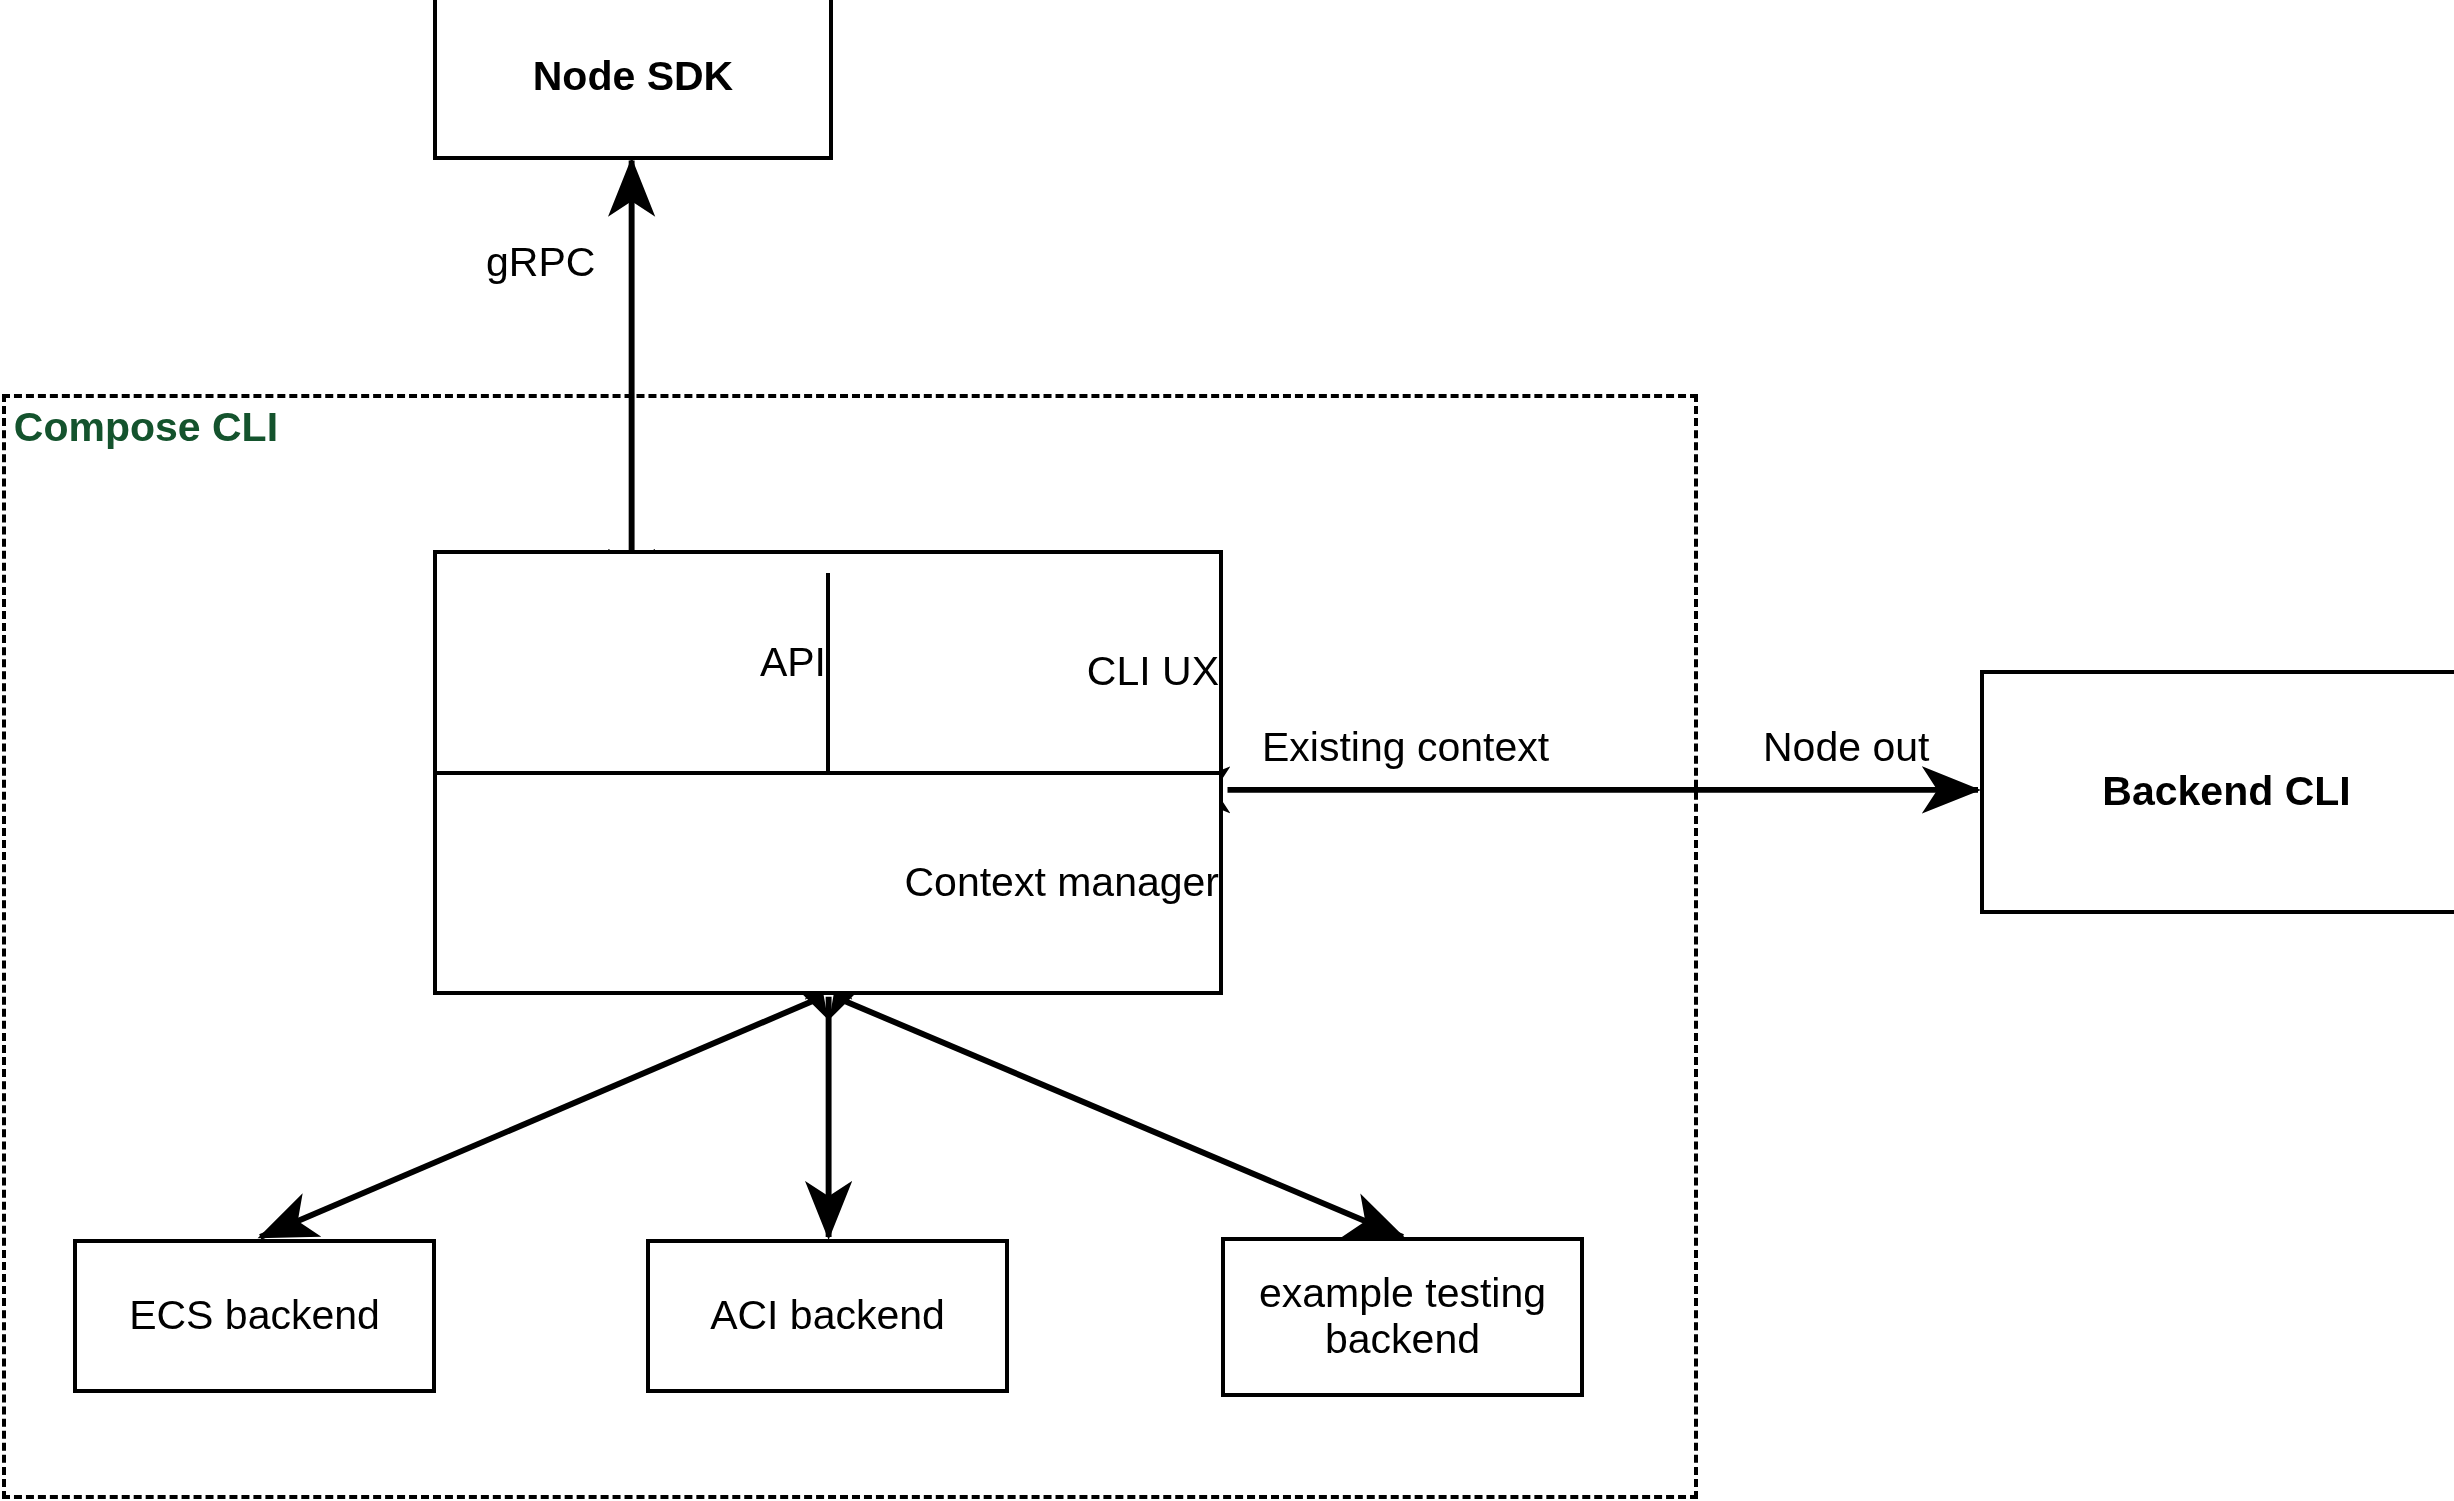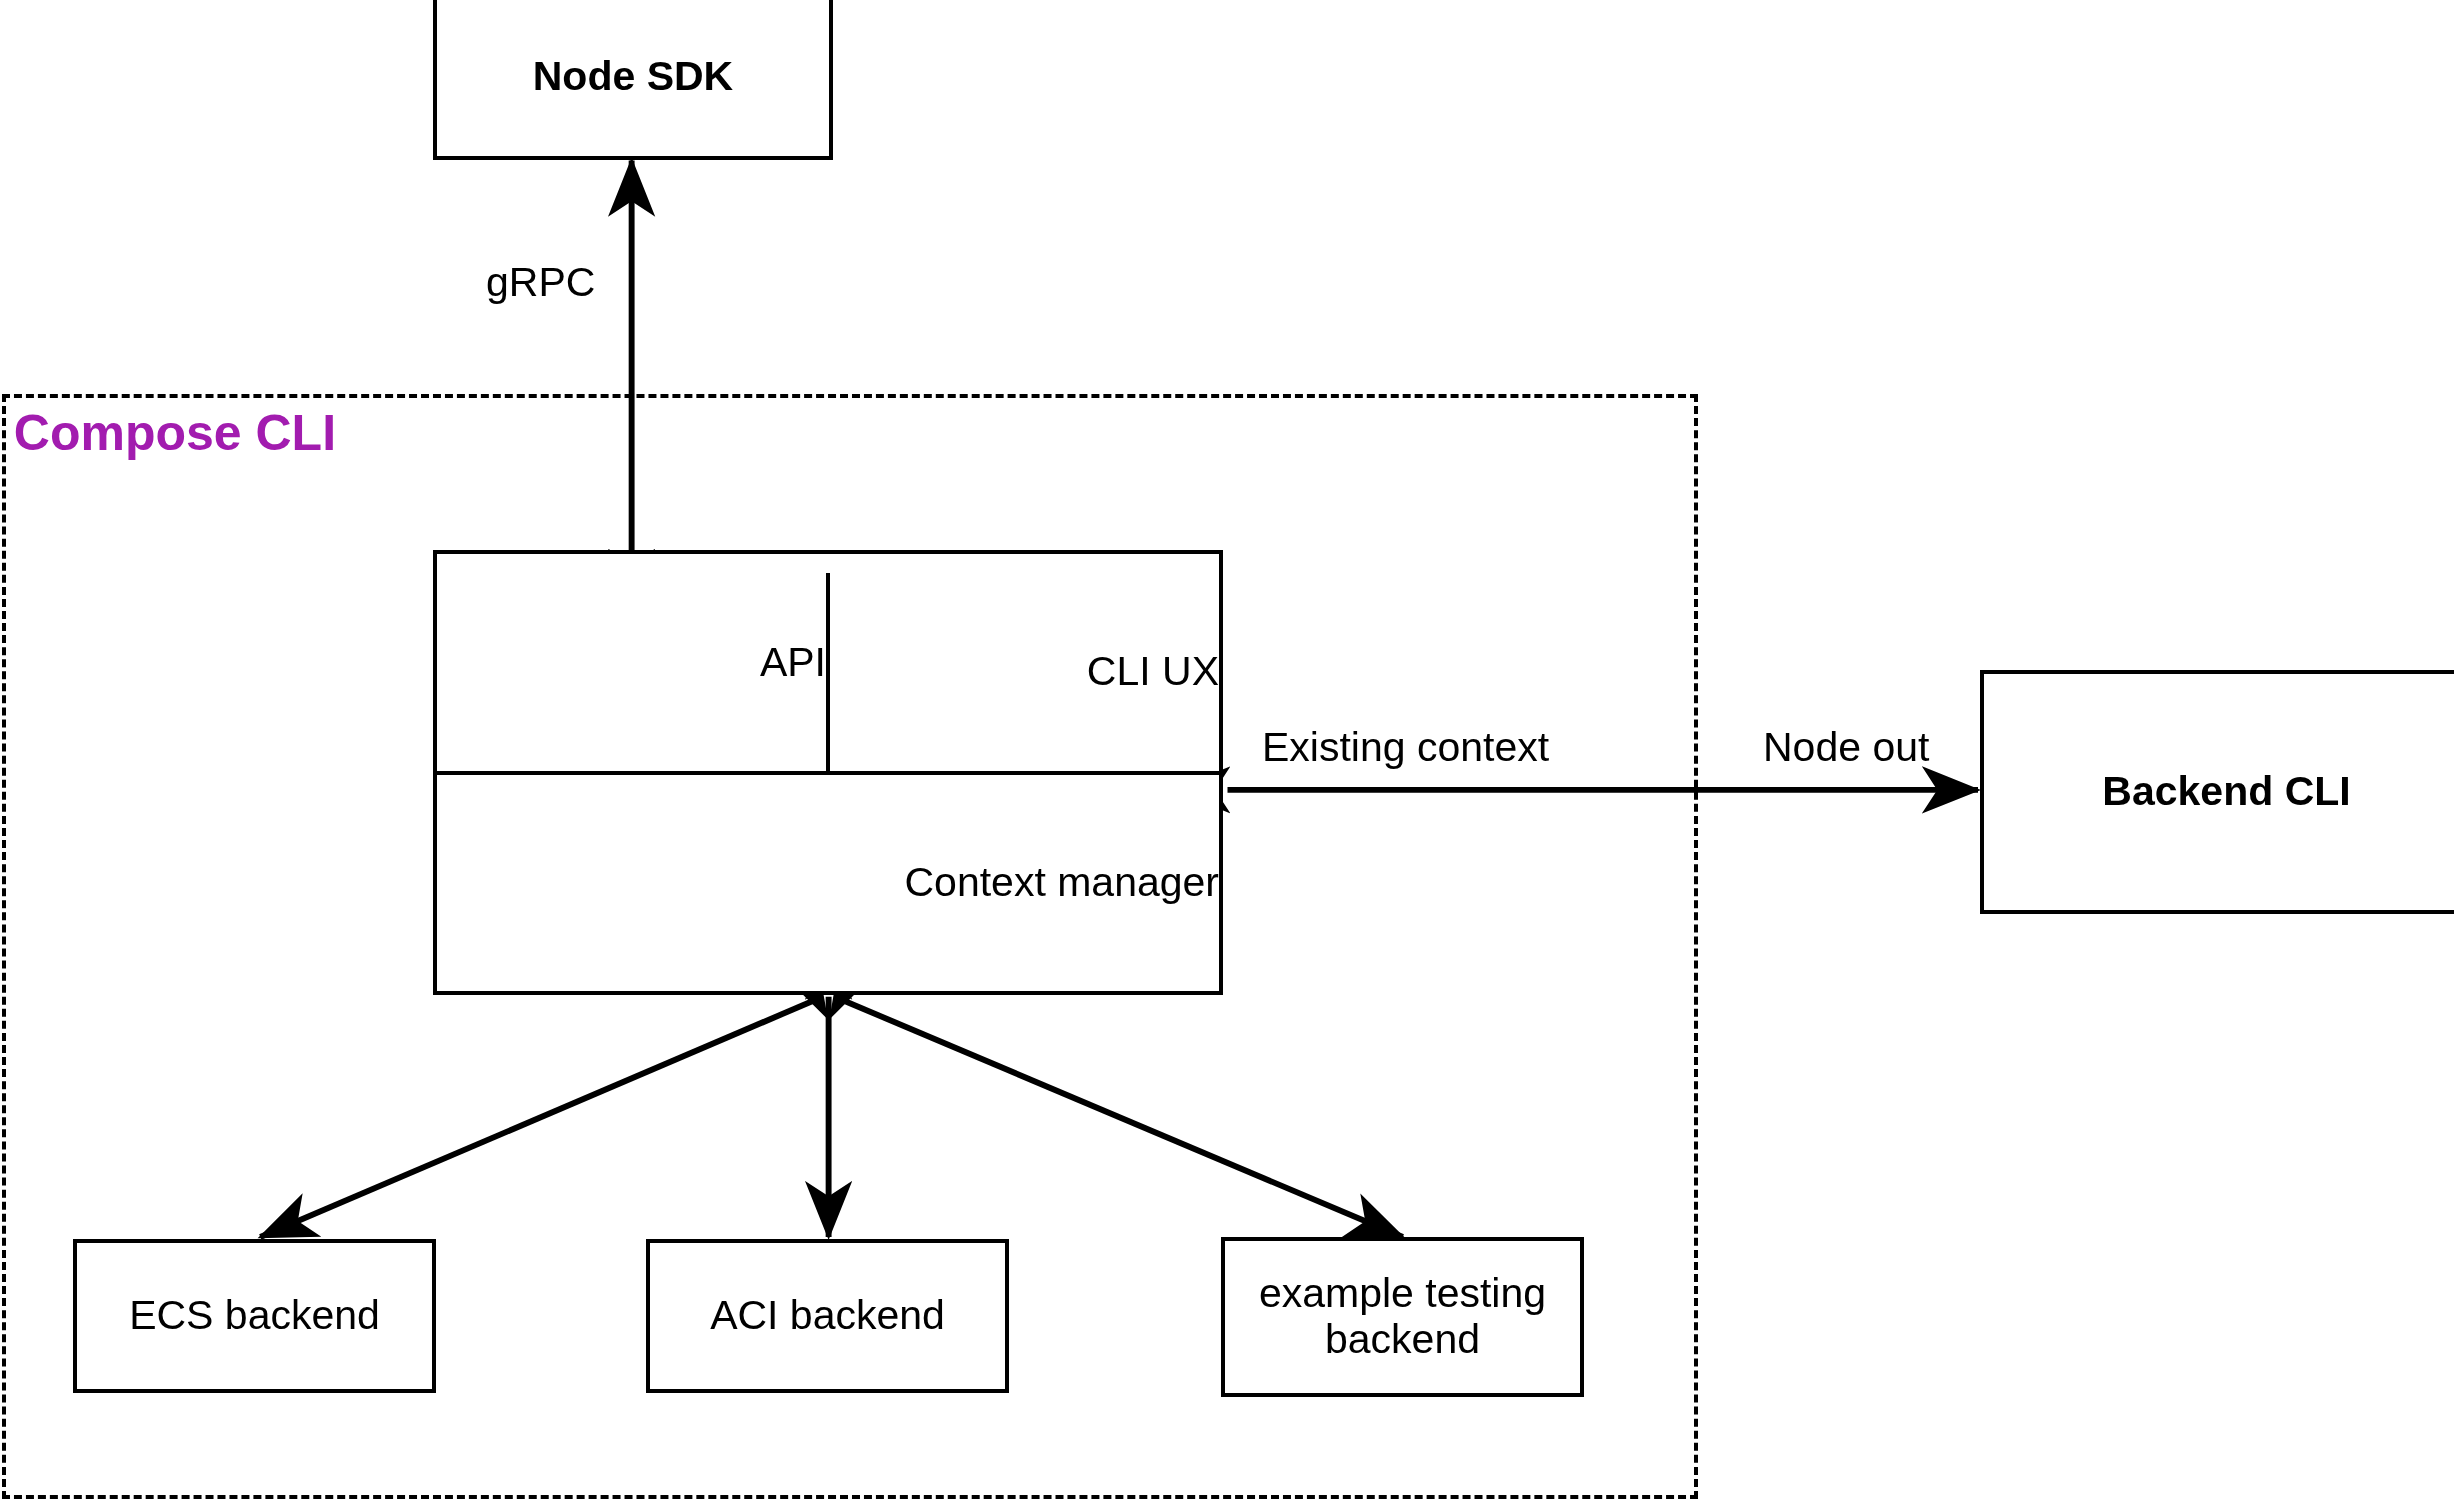--- a/index.html
+++ b/index.html
@@ -46,23 +46,23 @@
     position: absolute;
     left: 2px; top: 394px;
     width: 1696px; height: 1105px;
     box-sizing: border-box;
     border: 4.9px dashed #000000;
     background: transparent;
   }
   #compose-label {
     position: absolute;
     left: 13.8px; top: 404px;
-    font-size: 50px;
+    font-size: 41px;
     font-weight: bold;
-    color: #a21caf;
+    color: #14532d;
     white-space: nowrap;
   }
 
   
   #cli-stack {
     position: absolute;
     left: 433px; top: 550px;
     width: 790px; height: 445px;
     box-sizing: border-box;
     border: 4.9px solid #000000;
@@ -96,21 +96,21 @@
   #aci-backend { left: 646px; top: 1239px; width: 363px; height: 154px; }
   #example-backend { left: 1221px; top: 1237px; width: 363px; height: 160px; }
 
   
   .edge-label {
     position: absolute;
     font-size: 41px;
     color: #000000;
     white-space: nowrap;
   }
-  #label-grpc { left: 486px; top: 259px; }
+  #label-grpc { left: 486px; top: 239px; }
   #label-existing-context { left: 1262px; top: 724px; }
   #label-shell-out { left: 1763px; top: 724px; }
 </style>
 </head>
 <body>
 
 <div id="canvas">
 
   <svg class="layer" viewBox="0 0 2492 1524" xmlns="http://www.w3.org/2000/svg">
     <defs>

